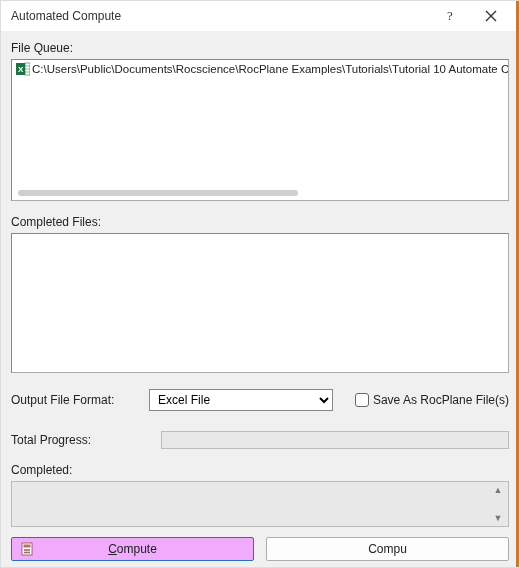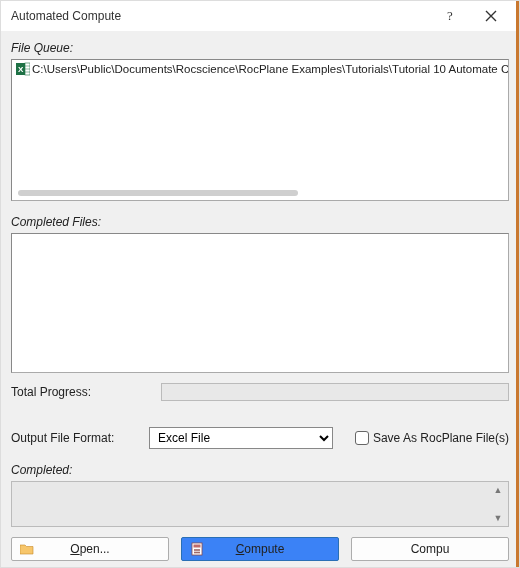--- a/index.html
+++ b/index.html
@@ -39,21 +39,21 @@
     display: flex;
     flex-direction: column;
     position: relative;
   }
   .accent-strip {
     position: absolute;
     right: 0; top: 0; bottom: 0;
     width: 3px;
     background: #c9782f;
   }
-  .lbl { margin: 4px 0 4px 0; font-style: italic; }
+  .lbl { margin: 4px 0 4px 0; }
   .listbox {
     background: #fff;
     border: 1px solid #888;
     border-bottom-color: #aaa;
     border-right-color: #aaa;
   }
   .queue-box {
     height: 142px;
     position: relative;
     overflow: hidden;
@@ -145,21 +145,21 @@
     align-items: center;
     justify-content: center;
     gap: 14px;
     font: inherit;
     cursor: default;
     border-radius: 2px;
     position: relative;
   }
   .btn.primary {
     border: 1px solid #2a6fb5;
-    background: #3b82f6;
+    background: #f0abfc;
   }
   .btn .bico {
     position: absolute;
     left: 8px;
     width: 14px; height: 14px;
     display: flex; align-items: center; justify-content: center;
   }
   .btn .btxt u { text-decoration: underline; }
 </style>
 </head>
@@ -196,53 +196,45 @@
           <line x1="9" y1="10" x2="14" y2="10" stroke="#1e7145" stroke-width="0.5"></line>
         </svg>
         <span>C:\Users\Public\Documents\Rocscience\RocPlane Examples\Tutorials\Tutorial 10 Automate Compu</span>
       </div>
       <div class="queue-scroll"></div>
     </div>
 
     <div class="lbl" style="margin-top:14px">Completed Files:</div>
     <div class="listbox completed-box"></div>
 
-    <div class="row">
-      <div class="rlabel">Total Progress:</div>
-      <div class="progress"></div>
-    </div>
-
     <div class="row" style="margin-top:16px">
       <div class="rlabel">Output File Format:</div>
       <select class="format">
         <option>Excel File</option>
       </select>
       <label class="checkbox-wrap">
         <span class="chk"></span>
         <span>Save As RocPlane File(s)</span>
       </label>
     </div>
 
+    <div class="row">
+      <div class="rlabel">Total Progress:</div>
+      <div class="progress"></div>
+    </div>
+
     <div class="lbl">Completed:</div>
     <div class="warnings-box">
       <div class="warnings-scroll">
         <span>▲</span>
         <span>▼</span>
       </div>
     </div>
 
     <div class="btnbar">
-      <div class="btn">
-        <span class="bico">
-          <svg width="14" height="12" viewBox="0 0 14 12">
-              <path d="M0 2 h5 l1.5 1.5 H13 V11 H0 Z" fill="#f7c66b" stroke="#c88a2a" stroke-width="0.6"></path>
-            </svg>
-        </span>
-        <span class="btxt"><u>O</u><span id="open-rest">pen...</span></span>
-      </div>
       <div class="btn primary">
         <span class="bico">
           <svg width="12" height="14" viewBox="0 0 12 14">
               <rect x="1" y="1" width="10" height="12" fill="#fff" stroke="#8a4a4a" stroke-width="0.8"></rect>
               <rect x="2.5" y="2.5" width="7" height="3" fill="#c06a6a"></rect>
               <circle cx="4" cy="8" r="0.9" fill="#8a4a4a"></circle>
               <circle cx="6" cy="8" r="0.9" fill="#8a4a4a"></circle>
               <circle cx="8" cy="8" r="0.9" fill="#8a4a4a"></circle>
               <circle cx="4" cy="10.5" r="0.9" fill="#8a4a4a"></circle>
               <circle cx="6" cy="10.5" r="0.9" fill="#8a4a4a"></circle>

